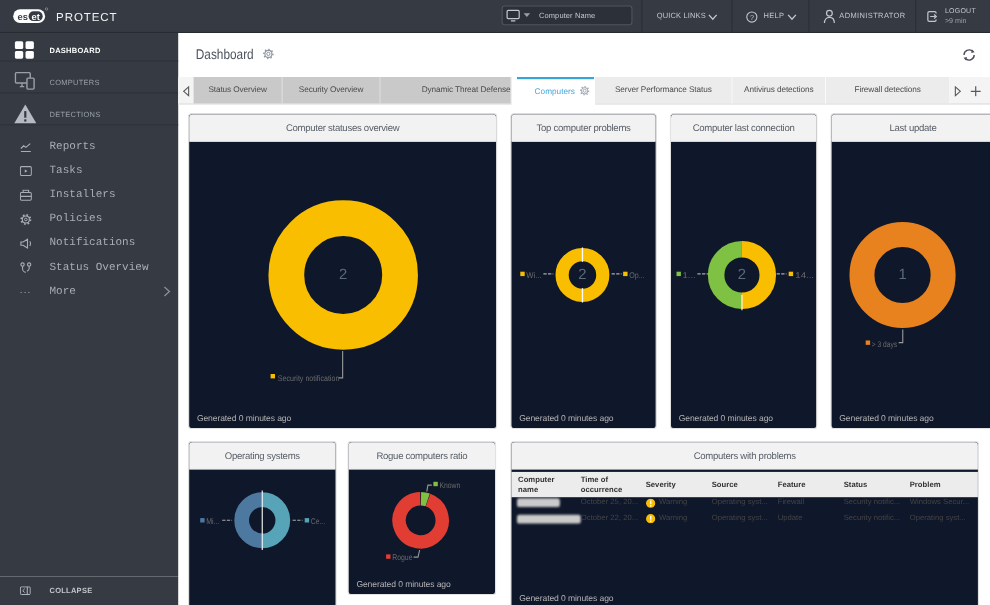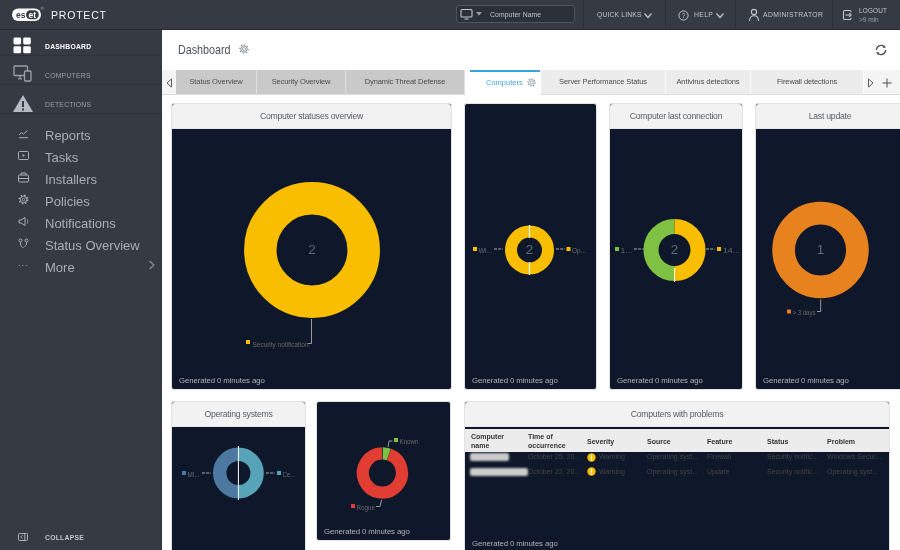--- a/index.html
+++ b/index.html
@@ -11,21 +11,21 @@
     background:#353a43; border-bottom:1px solid #262a31; }
   .tb-sep { position:absolute; top:0; width:1px; height:30px; background:#2b2f37; }
   .tb-txt { position:absolute; color:#c3c7cd; font-size:6.8px; letter-spacing:0.35px; }
 
   #sidebar { position:absolute; left:0; top:30px; width:162px; height:494px;
     background:#353a43; }
   #collapsebar { position:absolute; left:0; top:524px; width:162px; height:26px;
     background:#353a43; }
   .side-label { position:absolute; left:45px; font-size:6.8px; letter-spacing:0.25px;
     color:#9aa0a8; }
-  .side-label2 { position:absolute; left:45px; font-size:13px; color:#a9aeb6; }
+  .side-label2 { position:absolute; left:45px; font-size:10px; color:#a9aeb6;font-family:Liberation Mono, monospace; }
   .side-sep { position:absolute; left:0; width:162px; height:1px; background:#2e323b; }
 
   #pagetitle { position:absolute; left:178px; top:42px; font-size:12.8px; color:#4a525c;
     transform:scaleX(0.84); transform-origin:0 0; }
 
   #tabstrip { position:absolute; left:162px; top:70px; width:738px; height:25px;
     background:#f4f4f4; border-bottom:1px solid #dcdcdc; }
   .tab { position:absolute; top:70px; height:24px; line-height:24px; text-align:center;
     font-size:7.5px; color:#4c4c4c; letter-spacing:-0.1px; }
   .tab.dark { background:#c9c9c9; border-right:1px solid #e0e0e0; }
@@ -192,21 +192,21 @@
   <path d="M9.9 2.1 L12.0 4.6 L8.9 5.1 Z" fill="#49505b"></path>
   <path d="M4.1 11.9 L2.0 9.4 L5.1 8.9 Z" fill="#49505b"></path>
 </svg>
 
 <div id="tabstrip"></div>
 <svg class="abs" style="left:165px;top:78px" width="8" height="10" viewBox="0 0 8 10">
   <path d="M6.5 1 L2 5 L6.5 9 Z" fill="none" stroke="#5a5a5a" stroke-width="1"></path>
 </svg>
 <div class="tab dark" style="left:176px;width:81px;">Status Overview</div>
 <div class="tab dark" style="left:257px;width:89px;">Security Overview</div>
-<div class="tab dark" style="left:346px;width:119px;">Dynamic Threat Defense</div>
+<div class="tab dark" style="left:346px;width:119px;text-align:right;">Dynamic Threat Defense</div>
 <div class="abs" style="left:465px;top:70px;width:76px;height:26px;background:#fff;"></div>
 <div class="abs" style="left:470px;top:70px;width:70px;height:2px;background:#36a3d9;"></div>
 <div class="abs" style="left:486px;top:70px;height:25px;line-height:25px;font-size:7.5px;color:#3fa9dc;">Computers</div>
 <svg class="abs" style="left:527px;top:78px" width="9" height="9" viewBox="0 0 10 10">
   <circle cx="5" cy="5" r="3.2" fill="none" stroke="#9aa2ac" stroke-width="1"></circle>
   <circle cx="5" cy="5" r="4.2" fill="none" stroke="#9aa2ac" stroke-width="1.3" stroke-dasharray="1.3 1.9"></circle>
   <circle cx="5" cy="5" r="1.5" fill="none" stroke="#9aa2ac" stroke-width="0.9"></circle>
 </svg>
 <div class="tab light" style="left:541px;width:125px;">Server Performance Status</div>
 <div class="tab light" style="left:666px;width:85px;">Antivirus detections</div>
@@ -217,35 +217,37 @@
 <svg class="abs" style="left:882px;top:78px" width="10" height="10" viewBox="0 0 10 10">
   <line x1="5" y1="0.5" x2="5" y2="9.5" stroke="#5a5a5a" stroke-width="1.1"></line>
   <line x1="0.5" y1="5" x2="9.5" y2="5" stroke="#5a5a5a" stroke-width="1.1"></line>
 </svg>
 
 <div class="panel" style="left:171px;top:103px;width:281px;height:287px;">
   <div class="phead">Computer statuses overview</div>
   <div class="gen">Generated 0 minutes ago</div>
 </div>
 <div class="panel" style="left:464px;top:103px;width:133px;height:287px;">
+  <div class="phead">Top computer problems</div>
   <div class="gen">Generated 0 minutes ago</div>
 </div>
 <div class="panel" style="left:609px;top:103px;width:134px;height:287px;">
   <div class="phead">Computer last connection</div>
   <div class="gen">Generated 0 minutes ago</div>
 </div>
 <div class="panel" style="left:755px;top:103px;width:150px;height:287px;">
   <div class="phead">Last update</div>
   <div class="gen">Generated 0 minutes ago</div>
 </div>
 <div class="panel" style="left:171px;top:401px;width:135px;height:164px;">
   <div class="phead">Operating systems</div>
   <div class="gen">Generated 0 minutes ago</div>
 </div>
 <div class="panel" style="left:316px;top:401px;width:135px;height:140px;">
+  <div class="phead">Rogue computers ratio</div>
   <div class="gen">Generated 0 minutes ago</div>
 </div>
 <div class="panel" style="left:464px;top:401px;width:426px;height:152px;">
   <div class="phead">Computers with problems</div>
   <div class="gen">Generated 0 minutes ago</div>
 </div>
 
 <svg class="abs" style="left:162px;top:95px;pointer-events:none" width="738" height="455" viewBox="162 95 738 455">
 
   <circle cx="312" cy="250" r="51.7" fill="none" stroke="#f9be00" stroke-width="32.5"></circle>

